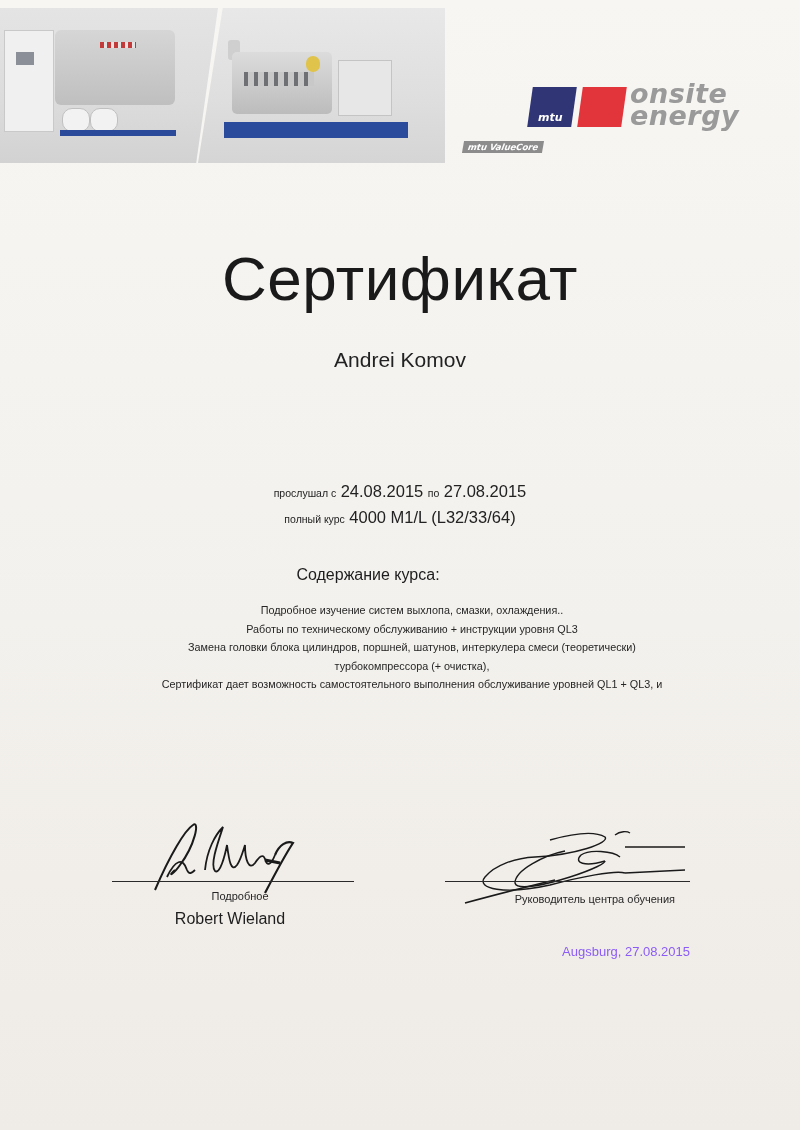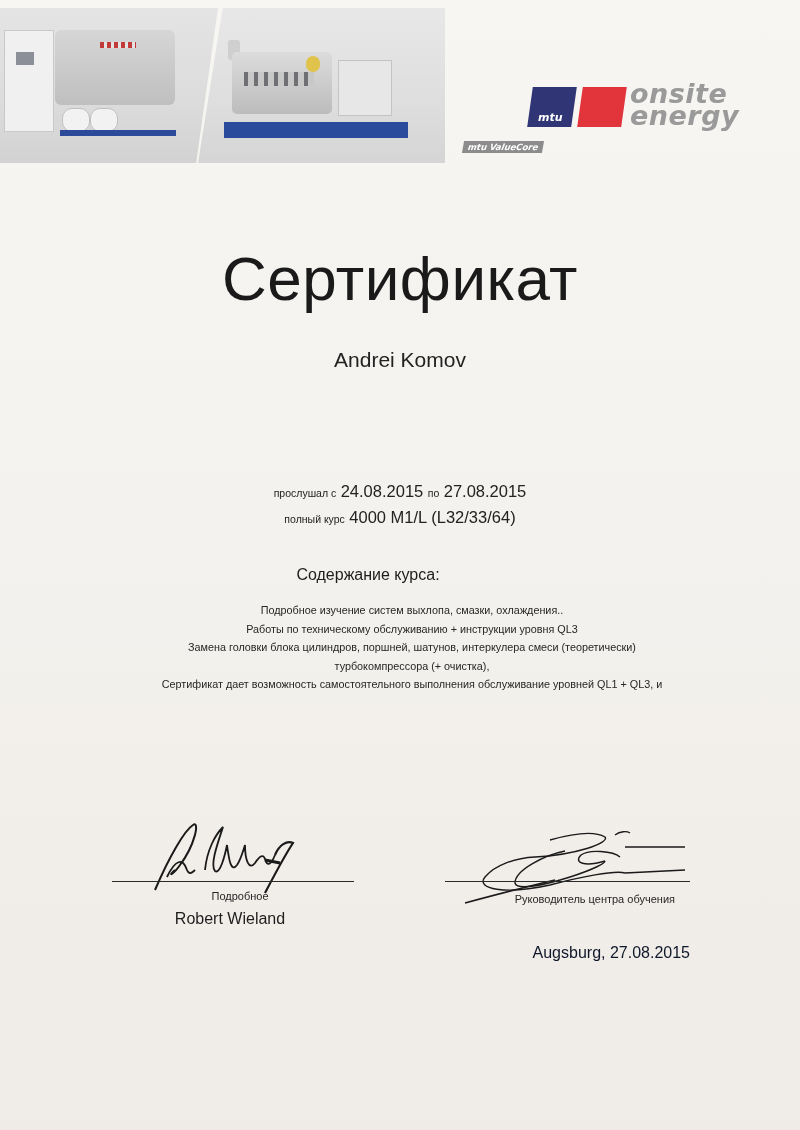--- a/index.html
+++ b/index.html
@@ -49,21 +49,21 @@
   .section { left: 0; width: 736px; top: 566px; text-align: center; font-size: 16px; color:#1d1d1d; }
   .content { left: 0; width: 800px; top: 601px; text-align: center; font-size: 10.8px; line-height: 18.5px; color:#262626;margin-left:12px; }
   .content div { white-space: nowrap; }
   .sig-line { height: 1px; background:#2a2a2a; }
   .sig-line-1 { left: 112px; top: 881px; width: 242px; }
   .sig-line-2 { left: 445px; top: 881px; width: 245px; }
   .label { font-size: 11px; color:#262626; }
   .instr-role { left: 190px; top: 890px; width: 100px; text-align: center; }
   .instr-name { left: 150px; top: 910px; width: 160px; text-align: center; font-size: 16px; color:#1e1e1e; }
   .head-role { left: 475px; top: 893px; width: 200px; text-align: right; }
-  .place-date { left: 520px; top: 944px; width: 170px; text-align: right; font-size: 16px; color:#0f172a; }
+  .place-date { left: 520px; top: 944px; width: 170px; text-align: right; font-size: 13px; color:#8b5cf6; }
   svg.sig { position: absolute; overflow: visible; }
 </style>
 </head>
 <body>
 
 <div class="abs photo-strip">
   <div class="photo photo-1" title="Gas genset with control cabinet"></div>
   <div class="photo photo-2" title="Gas genset on blue base frame"></div>
 </div>
 <div class="abs g1-cabinet"></div>

